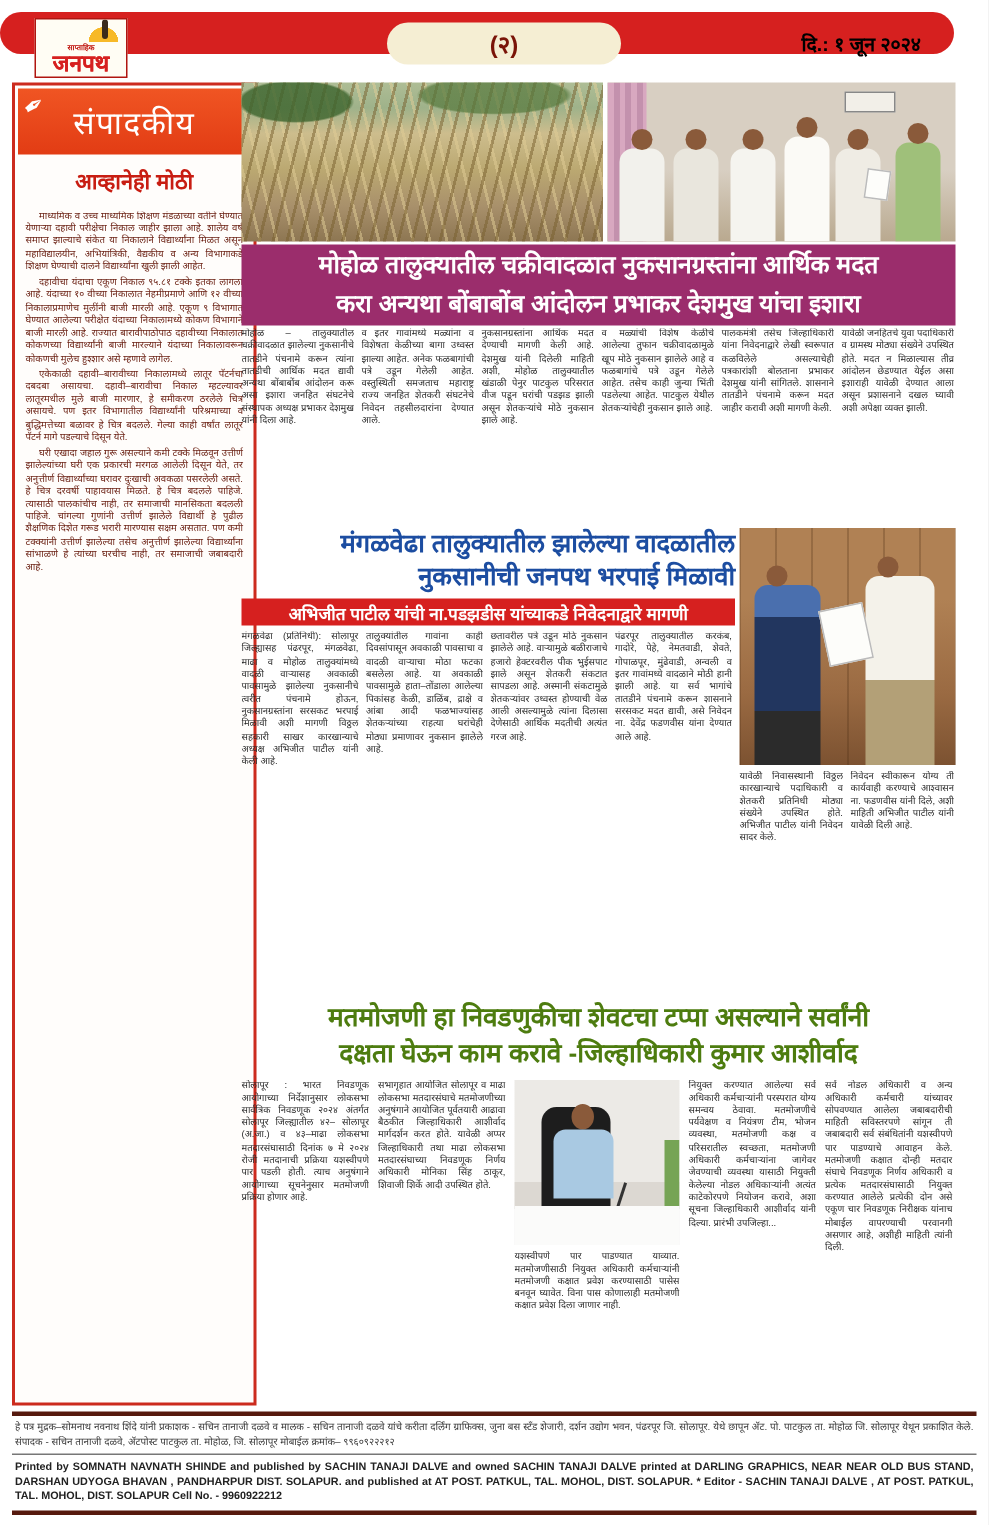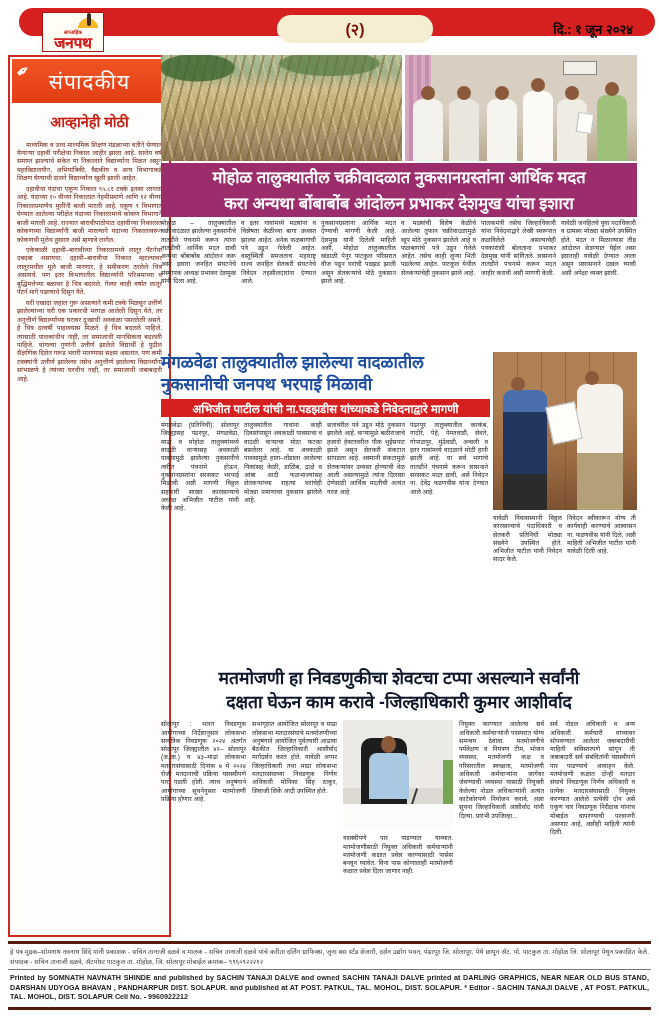--- a/index.html
+++ b/index.html
@@ -3,21 +3,21 @@
 <meta charset="utf-8">
 <style>
   * { margin:0; padding:0; box-sizing:border-box; }
   html,body { background:#e9e9e9; }
   .page {
     position:relative; width:659px; height:1024px; margin:0 auto;
     background:#ffffff; overflow:hidden;
     font-family:"Liberation Sans","DejaVu Sans",sans-serif;
   }
   
-  .topbar { position:absolute; left:19px; top:8px; width:636px; height:28px;
+  .topbar { position:absolute; left:0; top:8px; width:636px; height:28px;
     background:#d6201f; border-radius:21px; }
   .masthead { position:absolute; left:23px; top:4px; width:62px; height:40px;
     background:#fffdf4; border:1px solid #b01510; display:flex; flex-direction:column;
     align-items:center; justify-content:flex-end; overflow:hidden; }
   .masthead .sun { position:absolute; top:1px; right:4px; width:22px; height:14px;
     background:radial-gradient(circle at 50% 100%, #f7b928 0 55%, transparent 56%); }
   .masthead .man { position:absolute; top:0px; right:12px; width:4px; height:13px; background:#3a2a1a; border-radius:2px; }
   .masthead .tagline { font-size:5px; color:#c0160f; font-weight:bold; line-height:1; z-index:2; }
   .masthead .title { font-size:15px; color:#d6201f; font-weight:bold; line-height:1.1;
     text-shadow:0 0 0 #d6201f; z-index:2; }
@@ -67,36 +67,36 @@
     background:#9b2d6c; color:#ffffff; font-weight:bold; font-size:16.5px; line-height:1.6;
     text-align:center; display:flex; flex-direction:column; justify-content:center; }
   .a1-body { position:absolute; top:164px; left:0; width:476px; height:131px;
     display:flex; gap:5px; overflow:hidden; }
   .ncol { font-size:6.3px; line-height:1.32; text-align:justify; color:#2a2a2a; overflow:hidden; }
   .a1-body .ncol { width:75px; }
 
   
   .a2 { position:absolute; top:297px; left:0; width:476px; height:310px; }
   .a2-left { position:absolute; left:0; top:0; width:329px; height:310px; }
-  .a2-headline { color:#1c4da1; font-weight:bold; font-size:17px; line-height:1.3; text-align:left; }
+  .a2-headline { color:#1c4da1; font-weight:bold; font-size:17px; line-height:1.3; text-align:right; }
   .a2-subhead { margin-top:3px; background:#d6201f; color:#fff; font-weight:bold; font-size:11.5px;
     height:18px; display:flex; align-items:center; justify-content:center; }
   .a2-body { margin-top:4px; height:238px; display:flex; gap:5px; overflow:hidden; }
   .a2-body .ncol { width:78px; }
   .a2-right { position:absolute; right:0; top:0; width:144px; height:310px; }
   .photo-handover { width:144px; height:158px;
     background:
       repeating-linear-gradient(90deg, rgba(70,40,15,.25) 0 1px, transparent 1px 24px),
       linear-gradient(180deg,#b08154 0 30%, #9a6a42 70%, #7c5231 100%); }
   .a2-side { margin-top:4px; height:146px; display:flex; gap:5px; overflow:hidden; }
   .a2-side .ncol { width:69px; }
 
   
   .a3 { position:absolute; top:612px; left:0; width:476px; height:273px; }
-  .a3-headline { color:#0f172a; font-weight:bold; font-size:17.5px; line-height:1.35; text-align:center; }
+  .a3-headline { color:#4d7c0f; font-weight:bold; font-size:17.5px; line-height:1.35; text-align:center; }
   .a3-body { margin-top:6px; height:218px; display:flex; gap:6px; overflow:hidden; }
   .a3-body .ncol { width:85px; }
   .a3-photocol { width:110px; }
   .photo-officer { width:110px; height:110px; margin-bottom:4px;
     background:linear-gradient(180deg,#eceae6 0 62%, #dcd8d2 62% 78%, #f4f3f1 78% 100%); }
   .photo-officer .chair { position:absolute; left:18px; top:18px; width:46px; height:70px;
     background:#1d1d1d; border-radius:10px 10px 0 0; }
   .photo-officer .head { position:absolute; left:38px; top:16px; width:15px; height:17px;
     border-radius:50%; background:#8a5a3a; }
   .photo-officer .shirt { position:absolute; left:26px; top:33px; width:40px; height:46px;

